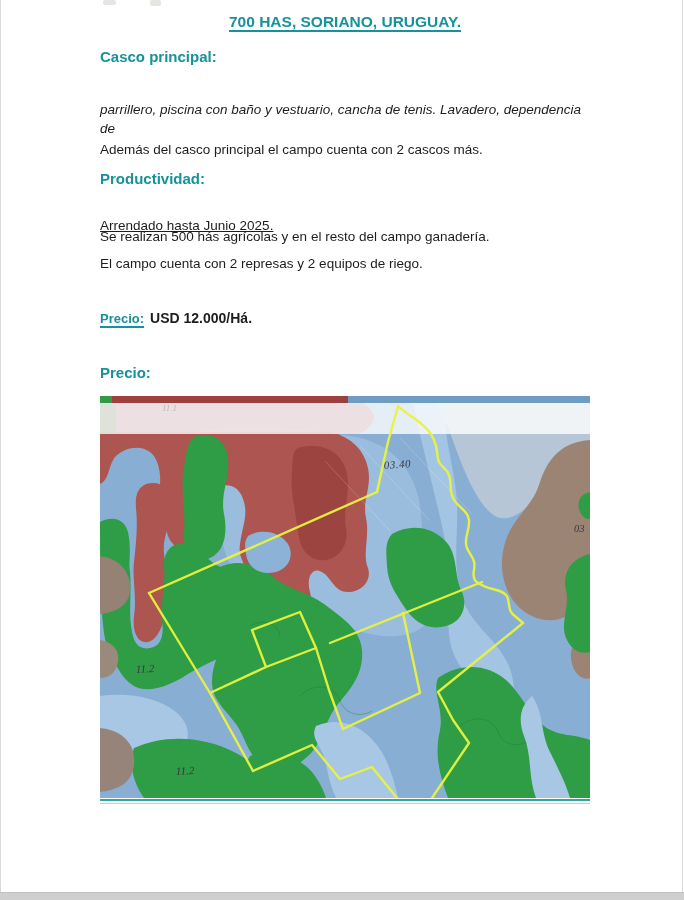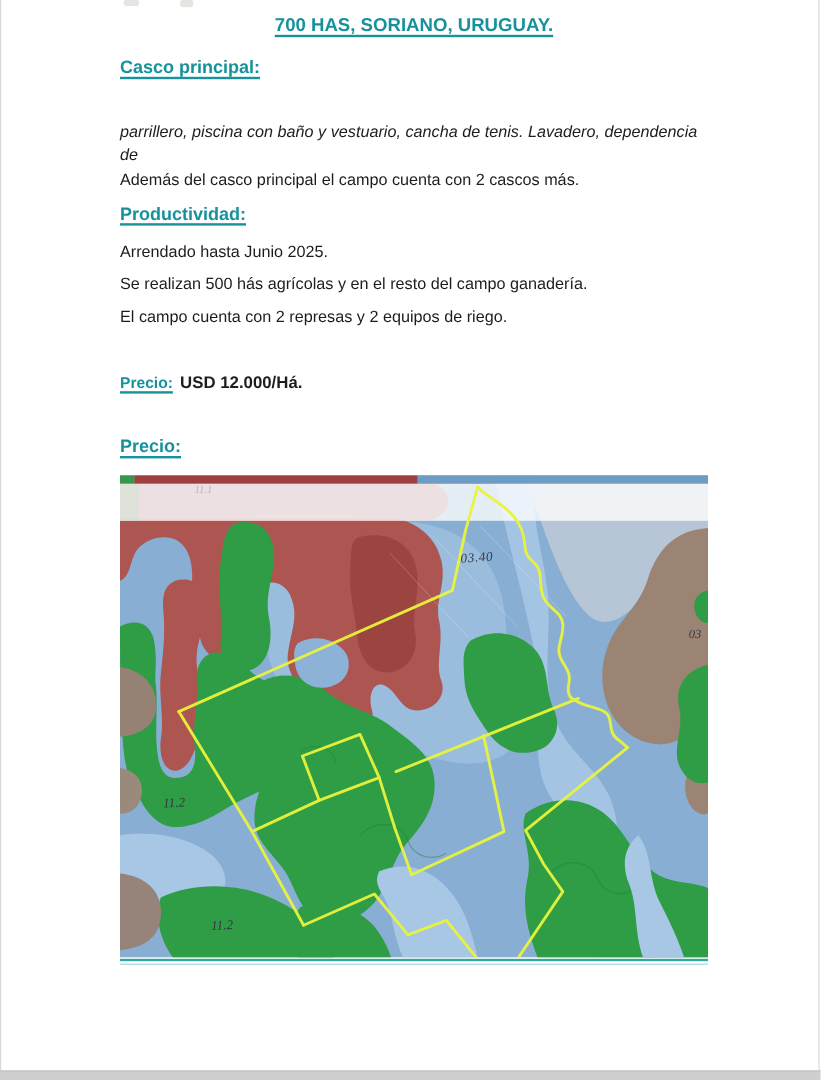--- a/index.html
+++ b/index.html
@@ -10,21 +10,21 @@
   .edge{position:absolute;top:0;width:1px;height:892px;background:#d9d9d9;}
   .bottom-strip{position:absolute;left:0;top:892px;width:684px;height:8px;background:#cfcfcf;border-top:1px solid #c0c0c0;}
   .crop-mark{position:absolute;top:0;background:#e7e5e1;border-radius:2px;}
   .doc-title{
     position:absolute;left:100px;top:13px;width:490px;text-align:center;
     color:var(--accent-teal);font-weight:bold;font-size:15.5px;
     text-decoration:underline;text-decoration-thickness:1.5px;text-underline-offset:3px;
   }
   .h{
     position:absolute;left:100px;color:var(--accent-teal);font-weight:bold;font-size:15px;
-    text-decoration:underline;text-decoration-thickness:1.5px;text-underline-offset:3px;
+    text-decoration-thickness:1.5px;text-underline-offset:3px;
   }
   .b{
     position:absolute;left:100px;width:486px;color:var(--text-black);
     font-size:13.5px;line-height:19px;
   }
   .price-label{
     color:var(--accent-teal);font-weight:bold;font-size:13px;
     text-decoration:underline;text-decoration-thickness:1.5px;text-underline-offset:3px;
   }
   .price-value{color:var(--text-black);font-size:14px;margin-left:6px;font-weight:bold;}
@@ -44,21 +44,21 @@
   <div class="crop-mark" style="left:103px;width:13px;height:5px;"></div>
   <div class="crop-mark" style="left:150px;width:11px;height:6px;"></div>
 
   <div class="doc-title">700 HAS, SORIANO, URUGUAY.</div>
 
   <div class="h" style="top:48px;">Casco principal:</div>
   <div class="b" style="top:100px;font-style:italic;">parrillero, piscina con baño y vestuario, cancha de tenis. Lavadero, dependencia de</div>
   <div class="b" style="top:140px;">Además del casco principal el campo cuenta con 2 cascos más.</div>
 
   <div class="h" style="top:170px;">Productividad:</div>
-  <div class="b" style="top:200px;">Arrendado hasta Junio 2025.</div>
+  <div class="b" style="top:216px;text-decoration:underline;">Arrendado hasta Junio 2025.</div>
   <div class="b" style="top:227px;">Se realizan 500 hás agrícolas y en el resto del campo ganadería.</div>
   <div class="b" style="top:254px;">El campo cuenta con 2 represas y 2 equipos de riego.</div>
 
   <div class="b" style="top:309px;">
     <span class="price-label">Precio:</span><span class="price-value">USD 12.000/Há.</span>
   </div>
 
   <div class="h" style="top:364px;">Precio:</div>
 
   <div class="map-wrap">

